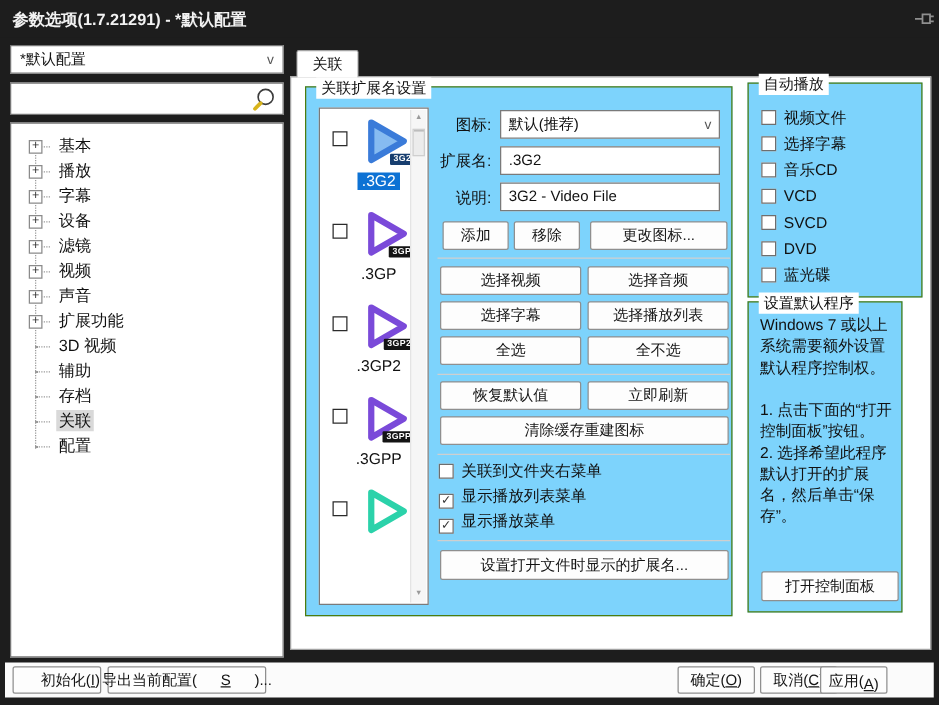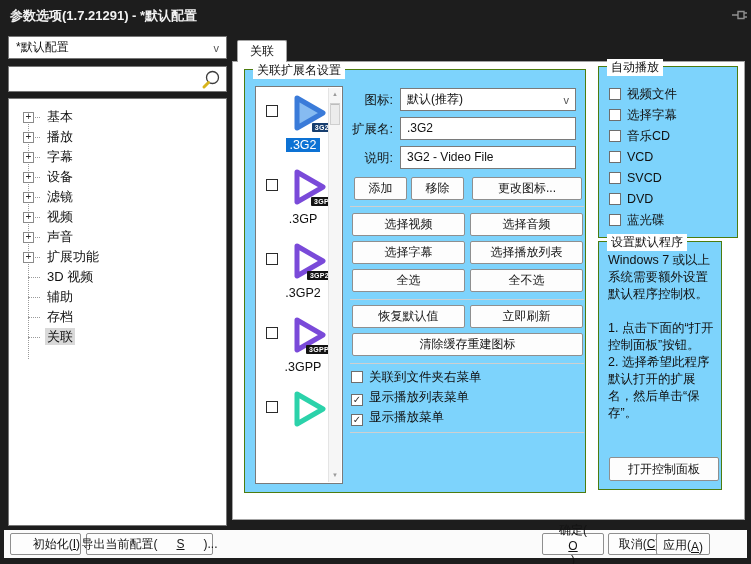--- a/index.html
+++ b/index.html
@@ -116,20 +116,21 @@
     <div class="trow"><span class="twig"></span><span class="plusbox">+</span><span class="tlabel">字幕</span></div>
     <div class="trow"><span class="twig"></span><span class="plusbox">+</span><span class="tlabel">设备</span></div>
     <div class="trow"><span class="twig"></span><span class="plusbox">+</span><span class="tlabel">滤镜</span></div>
     <div class="trow"><span class="twig"></span><span class="plusbox">+</span><span class="tlabel">视频</span></div>
     <div class="trow"><span class="twig"></span><span class="plusbox">+</span><span class="tlabel">声音</span></div>
     <div class="trow"><span class="twig"></span><span class="plusbox">+</span><span class="tlabel">扩展功能</span></div>
     <div class="trow"><span class="twig"></span><span class="tlabel">3D 视频</span></div>
     <div class="trow"><span class="twig"></span><span class="tlabel">辅助</span></div>
     <div class="trow"><span class="twig"></span><span class="tlabel">存档</span></div>
     <div class="trow"><span class="twig"></span><span class="tlabel sel">关联</span></div>
+    <div class="trow"><span class="twig"></span><span class="tlabel">配置</span></div>
   </div>
 
   <div class="tab">关联</div>
 
   <div class="panel">
 
     <div class="group gext">
       <span class="gtitle">关联扩展名设置</span>
 
       <div class="xlist">
@@ -220,20 +221,21 @@
         <span class="cbx"></span><span>关联到文件夹右菜单</span>
       </label>
       <label class="cbrow" style="top:320px;">
         <span class="cbx">✓</span><span>显示播放列表菜单</span>
       </label>
       <label class="cbrow" style="top:340px;">
         <span class="cbx">✓</span><span>显示播放菜单</span>
       </label>
 
       <div class="hdiv" style="top:362px;"></div>
+      <button class="btn" style="left:107px;top:370px;width:231px;height:24px;">设置打开文件时显示的扩展名...</button>
     </div>
 
     <div class="group gauto">
       <span class="gtitle">自动播放</span>
       <label class="aprow"><span class="cbx"></span><span>视频文件</span></label>
       <label class="aprow"><span class="cbx"></span><span>选择字幕</span></label>
       <label class="aprow"><span class="cbx"></span><span>音乐CD</span></label>
       <label class="aprow"><span class="cbx"></span><span>VCD</span></label>
       <label class="aprow"><span class="cbx"></span><span>SVCD</span></label>
       <label class="aprow"><span class="cbx"></span><span>DVD</span></label>
@@ -255,21 +257,21 @@
     <button class="btn" style="left:6px;top:3px;width:71px;height:22px;justify-content:flex-end;">
         <span>初始化(</span>
         <span class="mn">I</span>
         <span>)</span>
       </button>
     <button class="btn" style="left:82px;top:3px;width:127px;height:22px;gap:19px;">
         <span>导出当前配置(</span>
         <span class="mn">S</span>
         <span>)...</span>
       </button>
-    <button class="btn" style="left:538px;top:3px;width:62px;height:22px;flex-direction:column;">
+    <button class="btn" style="left:538px;top:3px;width:62px;height:22px;">
         <span>确定(</span>
         <span class="mn">O</span>
         <span>)</span>
       </button>
     <button class="btn" style="left:604px;top:3px;width:62px;height:22px;">
         <span>取消(</span>
         <span class="mn">C</span>
         <span>)</span>
       </button>
     <button class="btn" style="left:652px;top:3px;width:54px;height:22px;align-items:flex-end;">

